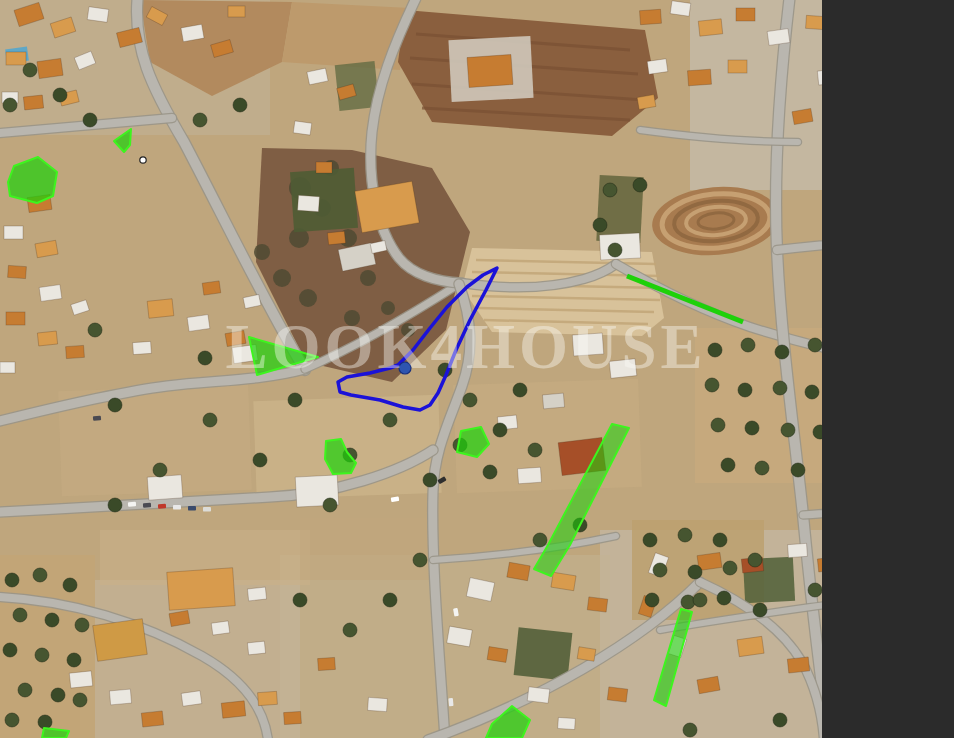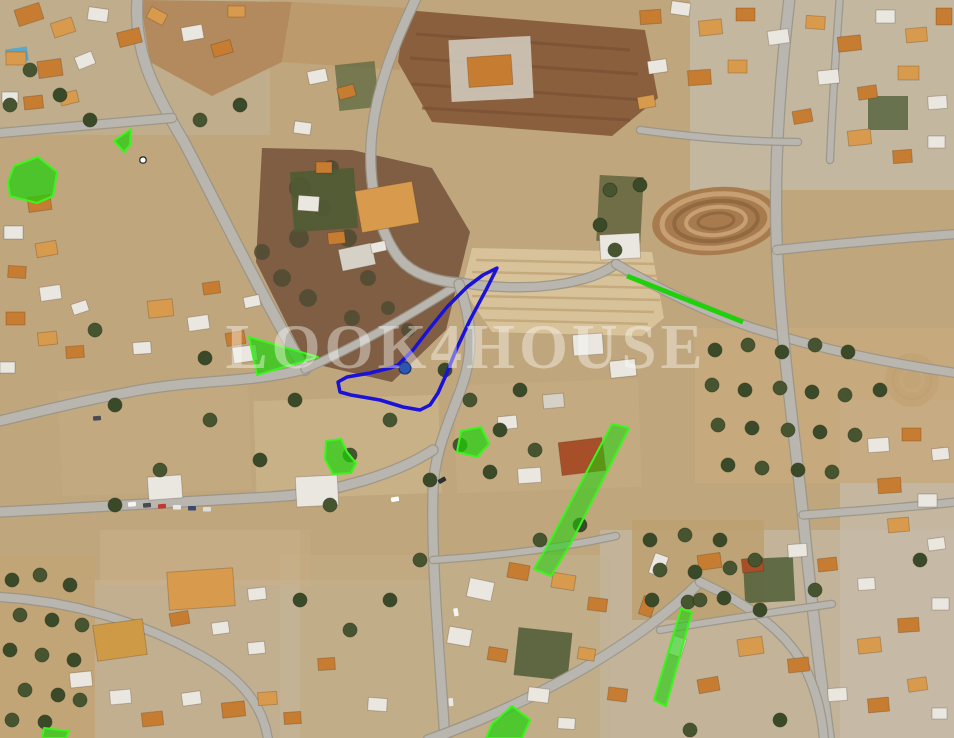--- a/index.html
+++ b/index.html
@@ -1,16 +1,16 @@
 <!DOCTYPE html>
 <html><head>
 <meta charset="utf-8">
 <style>
   html,body{margin:0;padding:0;background:#2b2b2b;}
-  #frame{position:relative;width:954px;height:738px;overflow:hidden;background:#3b82f6;
+  #frame{position:relative;width:822px;height:738px;overflow:hidden;background:#3b82f6;
          font-family:"Liberation Sans",sans-serif;}
   svg{display:block}
   text.wm{font-family:"Liberation Serif",serif;font-weight:bold;letter-spacing:4px;}
 </style>
 </head>
 <body>
 
 <div id="frame">
   <svg id="map" width="954" height="738" viewBox="0 0 954 738">
     <g id="terrain">

